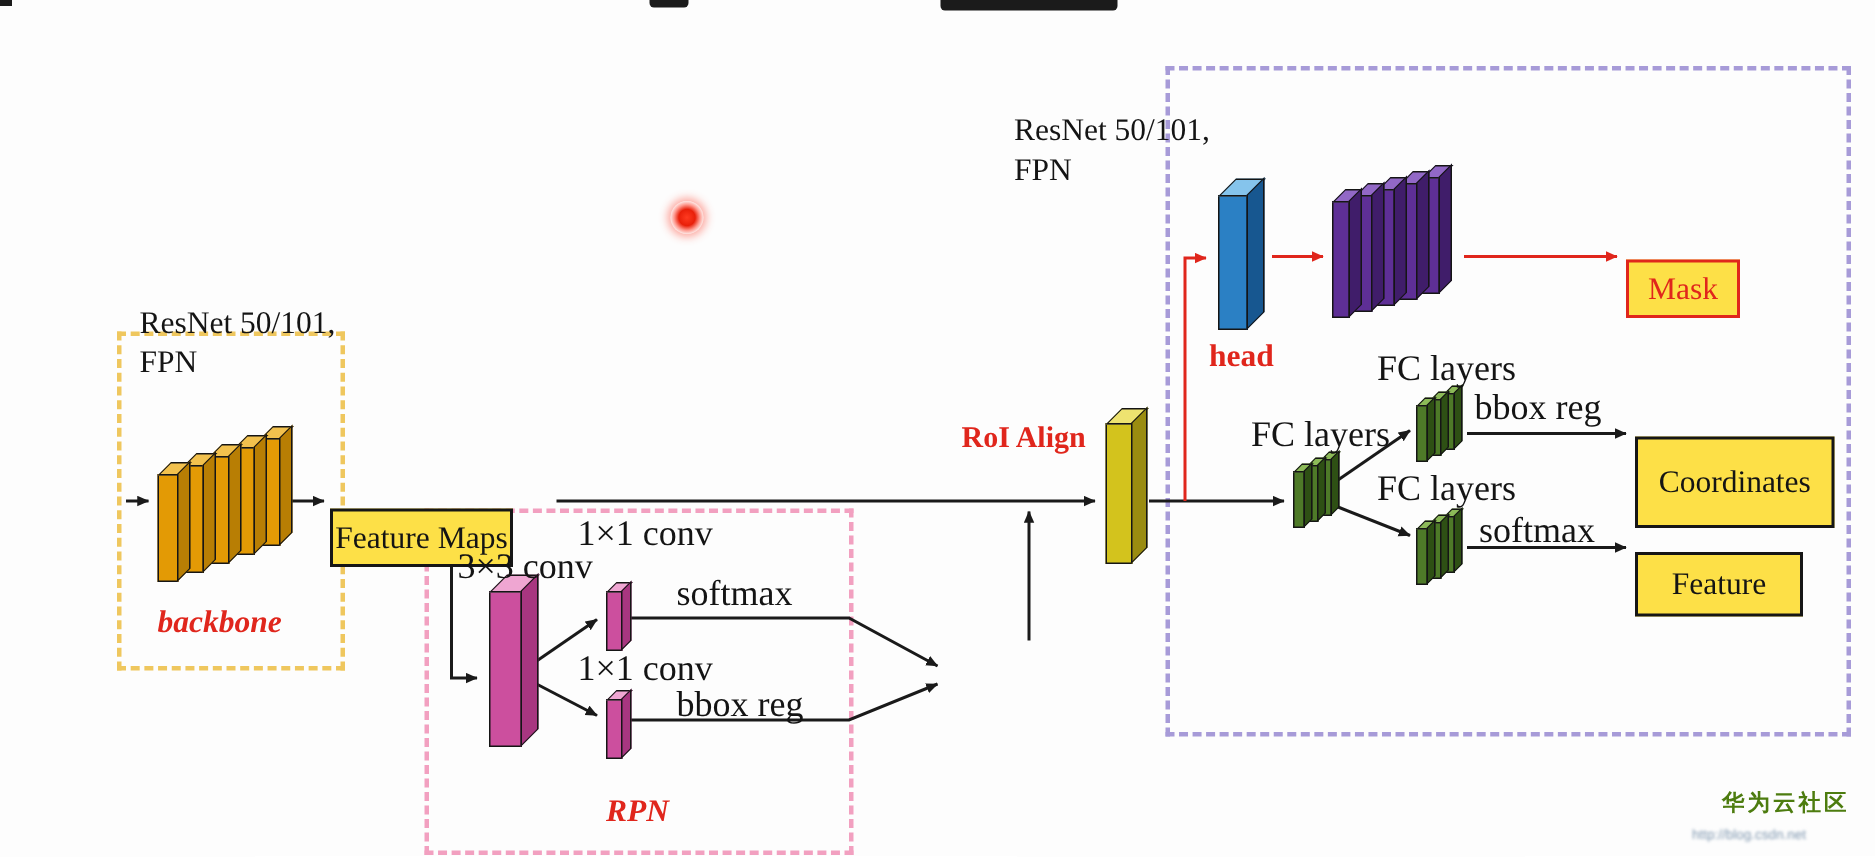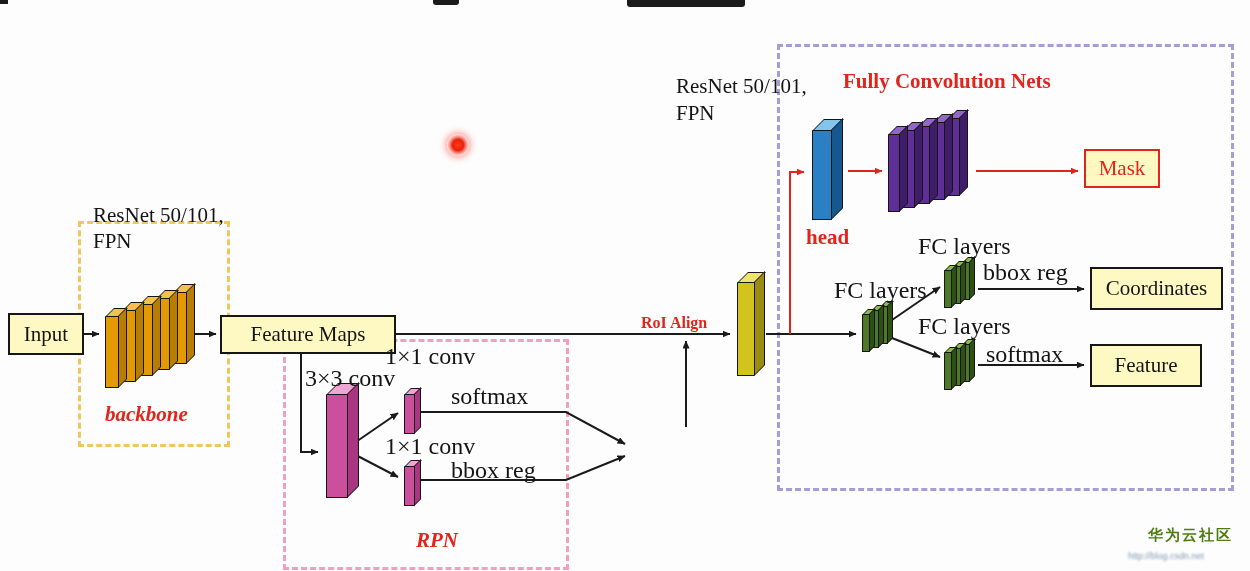--- a/index.html
+++ b/index.html
@@ -20,27 +20,27 @@
   .slab{position:absolute;width:var(--w);height:var(--h);background:var(--cf);
         border:1.5px solid #151515;box-sizing:border-box;}
   .slab::before{content:"";position:absolute;box-sizing:border-box;left:-1.5px;bottom:100%;
         width:var(--w);height:var(--d);background:var(--ct);border:1.5px solid #151515;
         transform:skewX(-45deg);transform-origin:0 100%;}
   .slab::after{content:"";position:absolute;box-sizing:border-box;left:100%;top:-1.5px;
         width:var(--d);height:var(--h);background:var(--cs);border:1.5px solid #151515;
         transform:skewY(-45deg);transform-origin:0 0;}
 
   
-  .node{position:absolute;box-sizing:border-box;background:#fef9c3;border:2px solid #161616;
-        display:flex;align-items:center;justify-content:center;font-size:21px;z-index:4;}
+  .node{position:absolute;box-sizing:border-box;background:#fde047;border:2px solid #161616;
+        display:flex;align-items:center;justify-content:center;font-size:21px;z-index:4;margin-top:24px;}
   .node.red{border-color:#E0261C;color:#E0261C;}
 
   
   .lbl{position:absolute;font-size:24px;white-space:nowrap;z-index:4;line-height:1.15;}
-  .sz21{font-size:21px;} .sz22{font-size:16px;margin-top:33px;}
+  .sz21{font-size:21px;} .sz22{font-size:20px;}
   .red{color:#E0261C;} .b{font-weight:bold;} .bi{font-weight:bold;font-style:italic;}
 
   
   .glow{position:absolute;width:22px;height:22px;border-radius:50%;z-index:5;
         background:radial-gradient(circle,#ff3a20 0%,#e8200a 35%,rgba(255,70,50,.55) 55%,rgba(255,90,70,0) 75%);
         box-shadow:0 0 6px 2px rgba(255,60,40,.45);}
   .frag{position:absolute;top:0;background:#1b1b1b;z-index:5;border-radius:0 0 3px 3px;}
   .wm-site{position:absolute;font-family:"Liberation Sans",sans-serif;font-weight:bold;
         font-size:15px;color:#4d7c0f;letter-spacing:2px;z-index:5;}
   .wm-url{position:absolute;font-family:"Liberation Sans",sans-serif;font-size:9px;
@@ -130,52 +130,48 @@
     <div class="slab" style="left:0;top:8px;z-index:3;"></div>
     <div class="slab" style="left:9px;top:4px;z-index:2;"></div>
     <div class="slab" style="left:18px;top:0;z-index:1;"></div>
   </div>
   <div class="stack" style="left:944px;top:344px;--cf:#4E7A28;--ct:#8CBA58;--cs:#2E5014;--w:8px;--h:38px;--d:6px;">
     <div class="slab" style="left:0;top:8px;z-index:3;"></div>
     <div class="slab" style="left:9px;top:4px;z-index:2;"></div>
     <div class="slab" style="left:18px;top:0;z-index:1;"></div>
   </div>
 
-  <div class="node" style="left:8px;top:313px;width:76px;height:42px;">
-    <span>Input</span>
-  </div>
-  <div class="node" style="left:220px;top:315px;width:176px;height:39px;">
+  <div class="node" style="left:220px;top:315px;width:122px;height:39px;">
     <span>Feature Maps</span>
   </div>
   <div class="node red" style="left:1084px;top:149px;width:76px;height:39px;">
     <span>Mask</span>
   </div>
-  <div class="node" style="left:1090px;top:267px;width:133px;height:43px;">
+  <div class="node" style="left:1090px;top:267px;width:133px;height:61px;">
     <span>Coordinates</span>
   </div>
   <div class="node" style="left:1090px;top:344px;width:112px;height:43px;">
     <span>Feature</span>
   </div>
 
   <div class="lbl sz21" style="left:93px;top:203px;">ResNet 50/101,</div>
   <div class="lbl sz21" style="left:93px;top:229px;">FPN</div>
   <div class="lbl sz21 red bi" style="left:105px;top:402px;">backbone</div>
 
   <div class="lbl" style="left:305px;top:365px;">3×3 conv</div>
   <div class="lbl" style="left:385px;top:343px;">1×1 conv</div>
   <div class="lbl" style="left:451px;top:383px;">softmax</div>
   <div class="lbl" style="left:385px;top:433px;">1×1 conv</div>
   <div class="lbl" style="left:451px;top:457px;">bbox reg</div>
-  <div class="lbl sz21 red bi" style="left:404px;top:528px;margin-left:12px;">RPN</div>
+  <div class="lbl sz21 red bi" style="left:404px;top:528px;">RPN</div>
 
   <div class="lbl sz22 red b" style="left:641px;top:281px;">RoI Align</div>
 
   <div class="lbl sz21" style="left:676px;top:74px;">ResNet 50/101,</div>
   <div class="lbl sz21" style="left:676px;top:101px;">FPN</div>
-  <div class="lbl sz21 red b" style="left:843px;top:69px;">Fully Convolution Nets</div>
   <div class="lbl sz21 red b" style="left:806px;top:225px;">head</div>
 
   <div class="lbl" style="left:834px;top:277px;">FC layers</div>
   <div class="lbl" style="left:918px;top:233px;">FC layers</div>
   <div class="lbl" style="left:983px;top:259px;">bbox reg</div>
   <div class="lbl" style="left:918px;top:313px;">FC layers</div>
   <div class="lbl" style="left:986px;top:341px;">softmax</div>
 
   <div class="glow" style="left:447px;top:134px;"></div>
   <div class="frag" style="left:433px;width:26px;height:5px;"></div>

